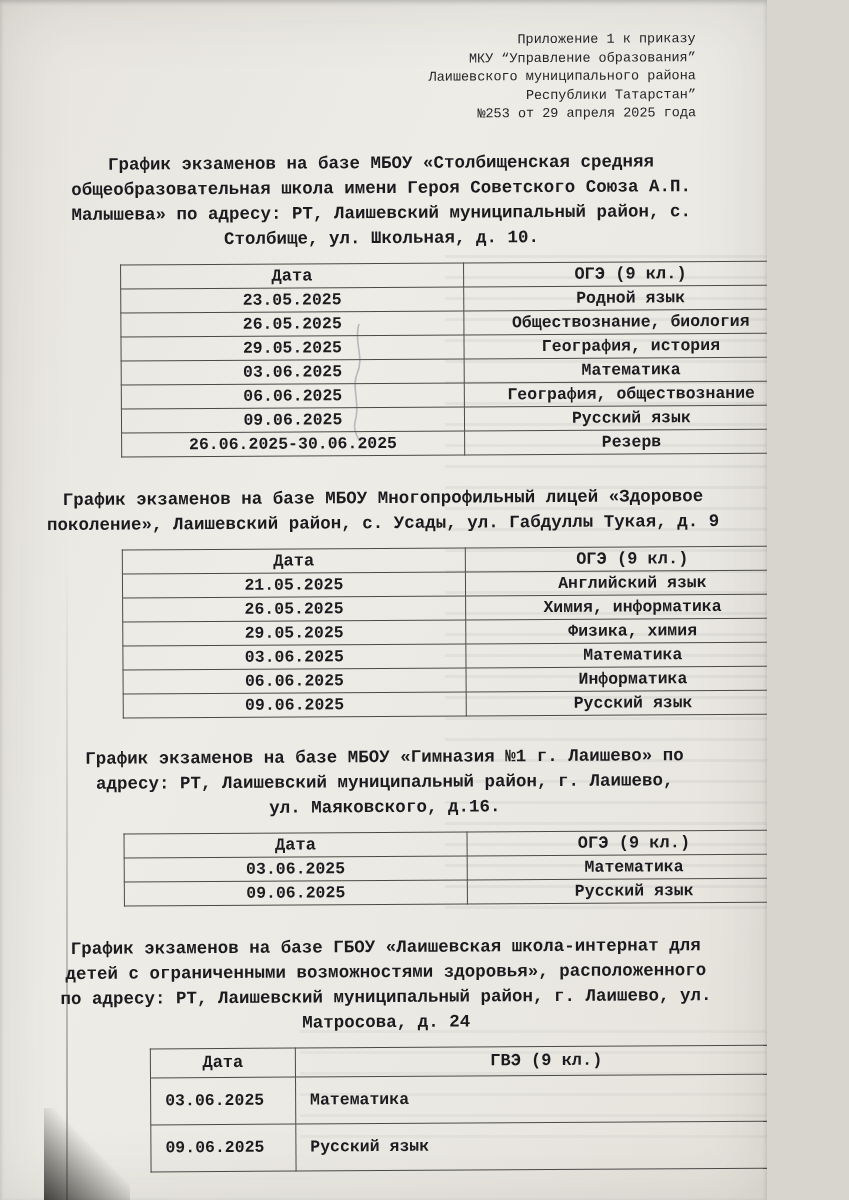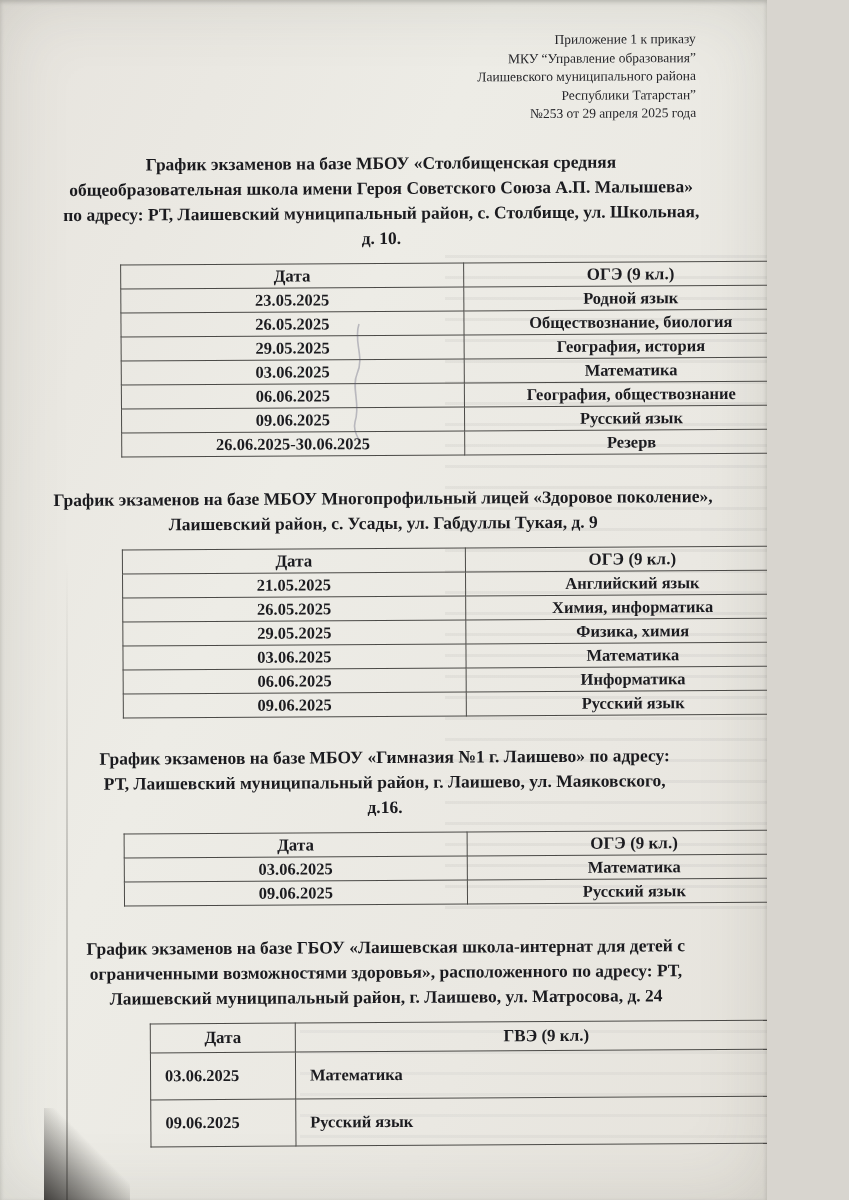--- a/index.html
+++ b/index.html
@@ -5,21 +5,21 @@
   html, body { margin: 0; padding: 0; }
   body { width: 849px; height: 1200px; background: #d8d5cf; }
 
   .page {
     position: relative;
     width: 767px;
     height: 1200px;
     overflow: hidden;
     background: linear-gradient(115deg, #e7e4de 0%, #edece6 38%, #eae8e2 72%, #e5e2db 100%);
     box-shadow: inset 0 0 70px rgba(90,85,75,0.16), inset 0 2px 4px rgba(60,58,54,0.25);
-    font-family: Liberation Serif, serif;
+    font-family: Liberation Mono, monospace;
     color: #1d1d1d;
   }
 
   
   .bleed {
     position: absolute;
     z-index: 1;
     background: repeating-linear-gradient(to bottom,
       rgba(95,95,100,0.065) 0px, rgba(95,95,100,0.065) 3px,
       transparent 3px, transparent 21px);

